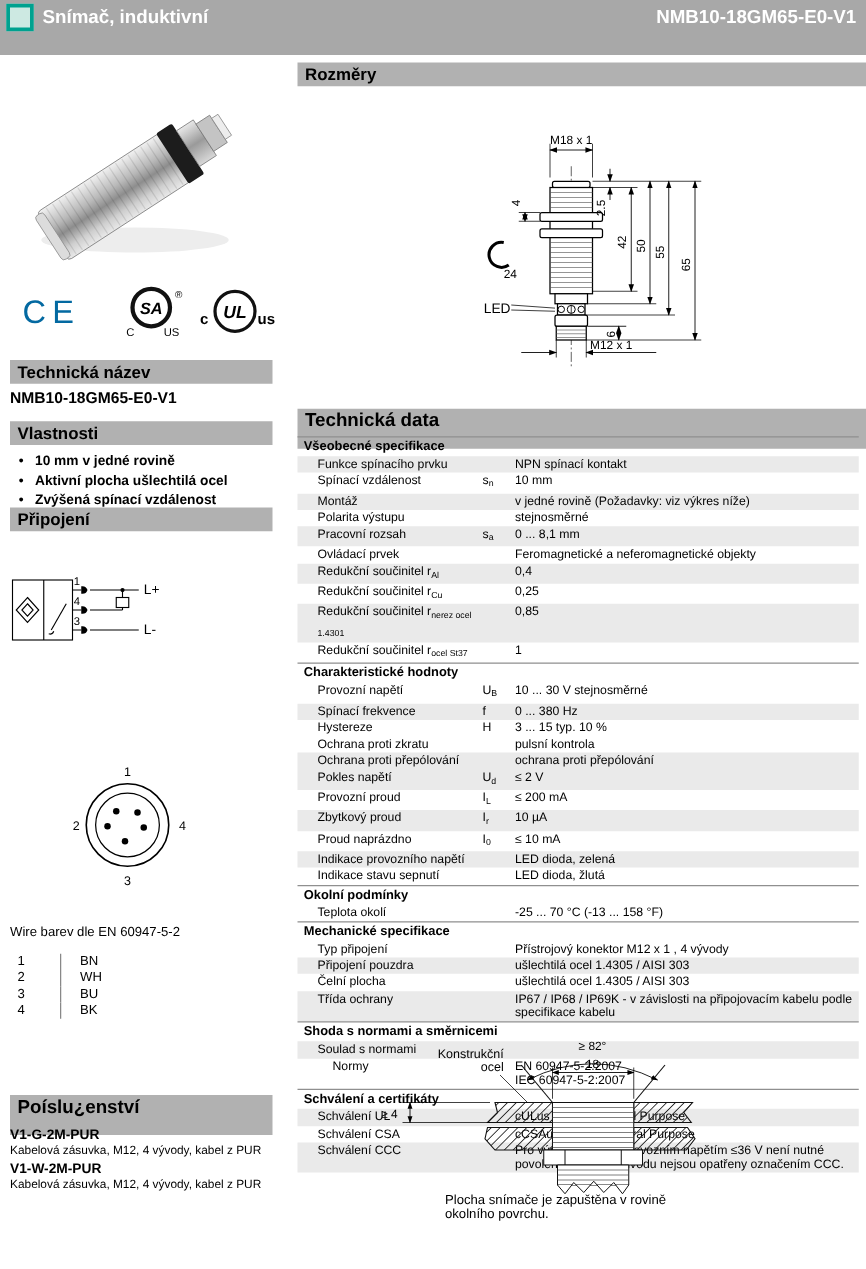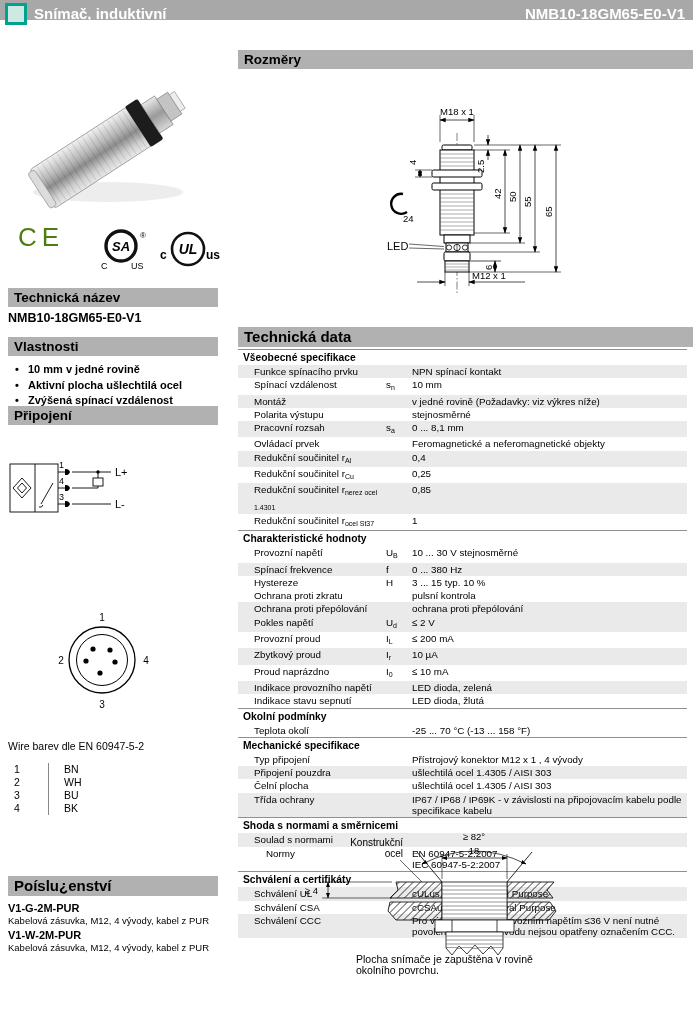--- a/index.html
+++ b/index.html
@@ -1,29 +1,29 @@
 <!DOCTYPE html>
 <html><head>
 <meta charset="utf-8">
 <style>
   html,body{margin:0;padding:0;}
   body{width:693px;height:1015px;position:relative;background:#fff;
        font-family:"Liberation Sans", sans-serif;color:#000;overflow:hidden;}
   .abs{position:absolute;}
   
-  .pagehead{left:0;top:0;width:693px;height:20px;background:#a8a8a8;}
+  .pagehead{left:0;top:0;width:693px;height:44px;background:#a8a8a8;}
   .pagehead .ttl{position:absolute;top:5px;font-size:15px;font-weight:bold;color:#fff;}
   .pagehead .ttl-l{left:34px;}
   .pagehead .ttl-r{right:8px;}
   .headicon{position:absolute;left:5px;top:3px;width:16px;height:16px;
             border:3px solid #00a18f;background:#cde9e2;}
   
   .bar{background:#b1b1b1;font-weight:bold;font-size:13.5px;line-height:19px;
        padding-left:6px;height:19px;}
-  .bar.big{font-size:15px;height:20px;line-height:20px;}
+  .bar.big{font-size:15px;height:32px;line-height:20px;}
   
   .ordname{font-weight:bold;font-size:12.5px;}
   .feat{list-style:none;margin:0;padding:0;font-size:11px;font-weight:bold;}
   .feat li{position:relative;padding-left:20px;line-height:15.5px;}
   .feat li:before{content:"•";position:absolute;left:7px;}
   .wirenote{font-size:10.5px;}
   .wtab{font-size:10.5px;}
   .wrow{display:grid;grid-template-columns:40px 16px auto;line-height:13px;}
   .wrow .sep{border-left:1px solid #888;}
   .wrow .wn{padding-left:6px;}
@@ -91,21 +91,21 @@
         <line x1="130" y1="79" x2="130" y2="123"></line>
     </g>
     <rect x="16" y="80" width="8" height="42" rx="3" fill="#dcdcdc" stroke="#8a8a8a" stroke-width="0.6"></rect>
     <rect x="134" y="77" width="15" height="48" rx="2" fill="#1c1c1c"></rect>
     <rect x="149" y="84" width="16" height="34" fill="url(#metal2)" stroke="#777" stroke-width="0.6"></rect>
     <rect x="165" y="88" width="13" height="26" fill="#c4c4c4" stroke="#777" stroke-width="0.6"></rect>
     <rect x="178" y="91" width="6" height="20" fill="#ededed" stroke="#888" stroke-width="0.6"></rect>
   </g>
 </svg>
 
-<div class="abs" style="left:18px;top:222px;font-size:26px;letter-spacing:5px;color:#4d7c0f;">CE</div>
+<div class="abs" style="left:18px;top:234px;font-size:26px;letter-spacing:5px;color:#0369a1;">CE</div>
 <svg class="abs" style="left:93px;top:226px" width="60" height="46" viewBox="0 0 60 46">
   <circle cx="28" cy="20" r="15" fill="none" stroke="#111" stroke-width="3.4"></circle>
   <text x="28" y="25" text-anchor="middle" font-size="13" font-weight="bold" font-style="italic">SA</text>
   <text x="47" y="12" font-size="8">®</text>
   <text x="8" y="43" font-size="9">C</text>
   <text x="38" y="43" font-size="9">US</text>
 </svg>
 <svg class="abs" style="left:158px;top:228px" width="62" height="44" viewBox="0 0 62 44">
   <circle cx="30" cy="21" r="16" fill="none" stroke="#111" stroke-width="2.6"></circle>
   <text x="30" y="26" text-anchor="middle" font-size="14" font-weight="bold" font-style="italic">UL</text>

